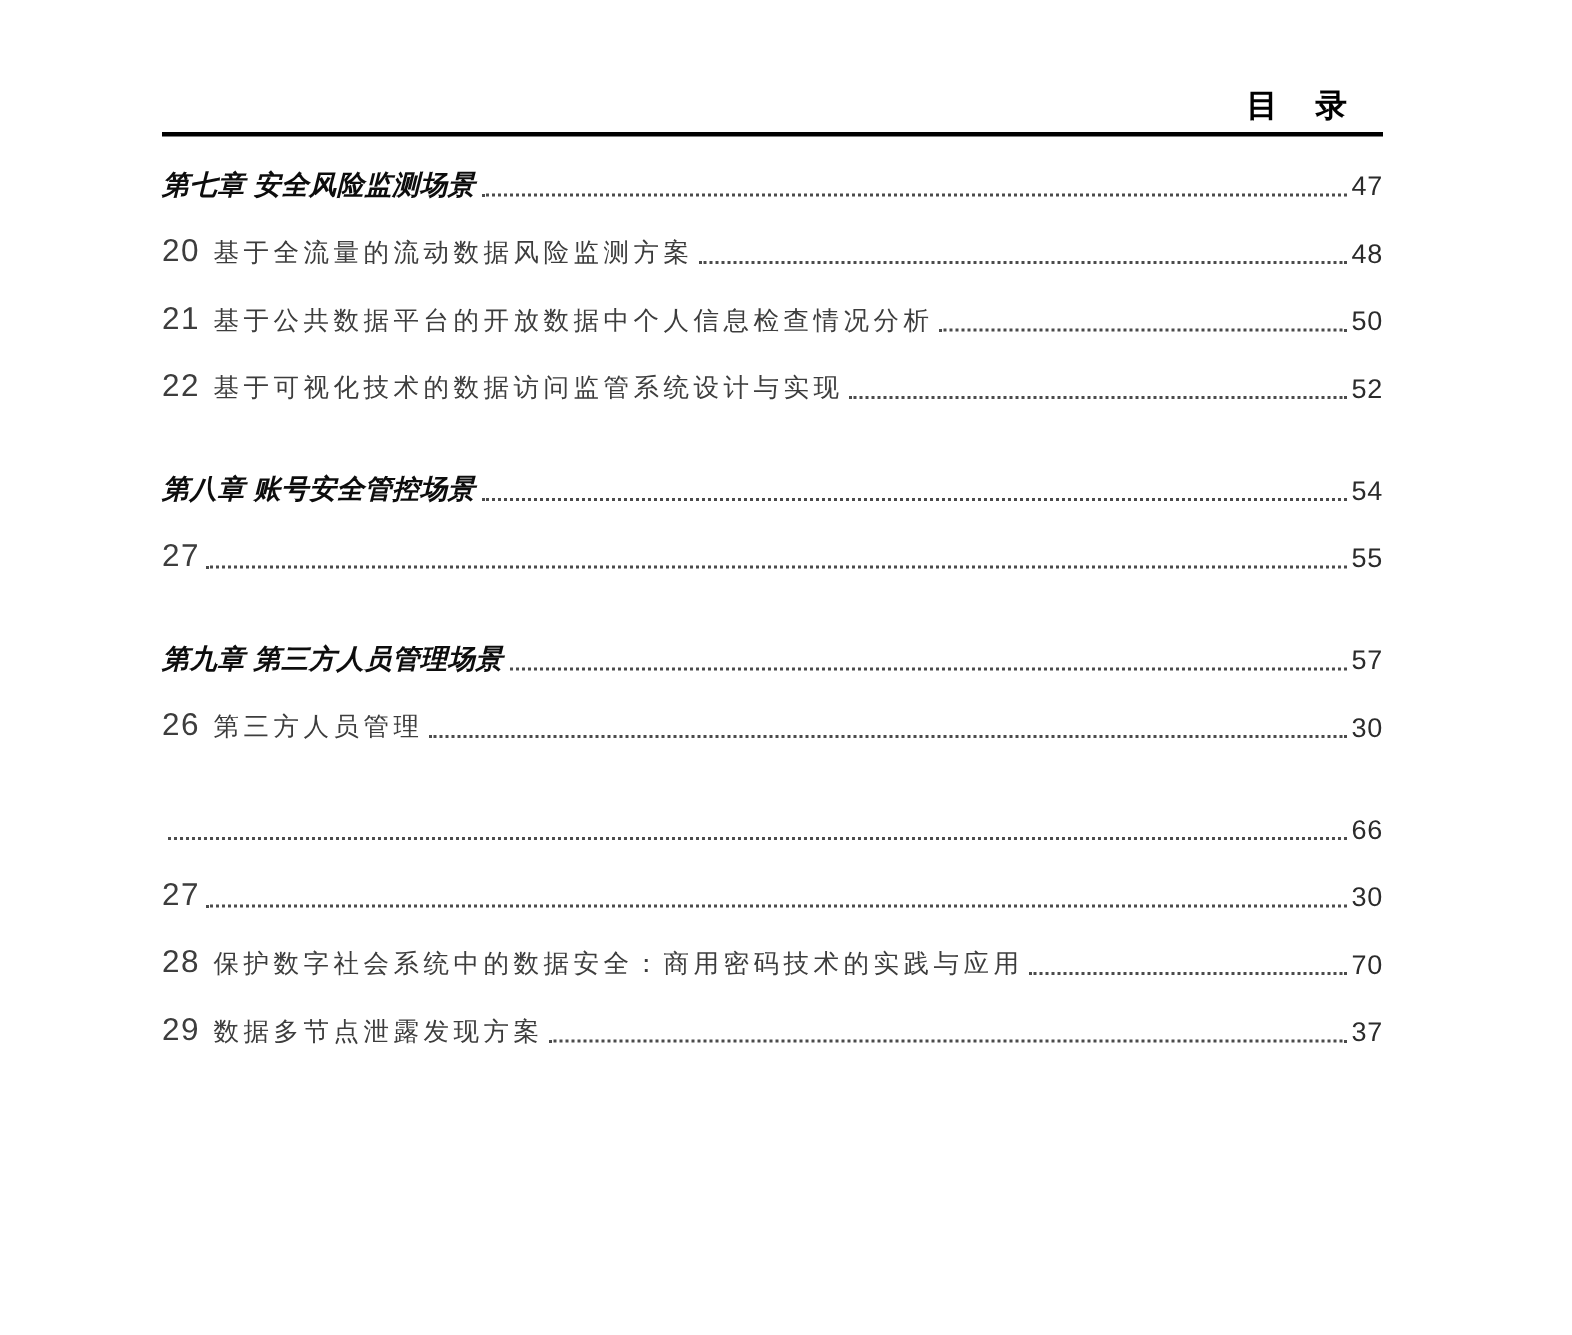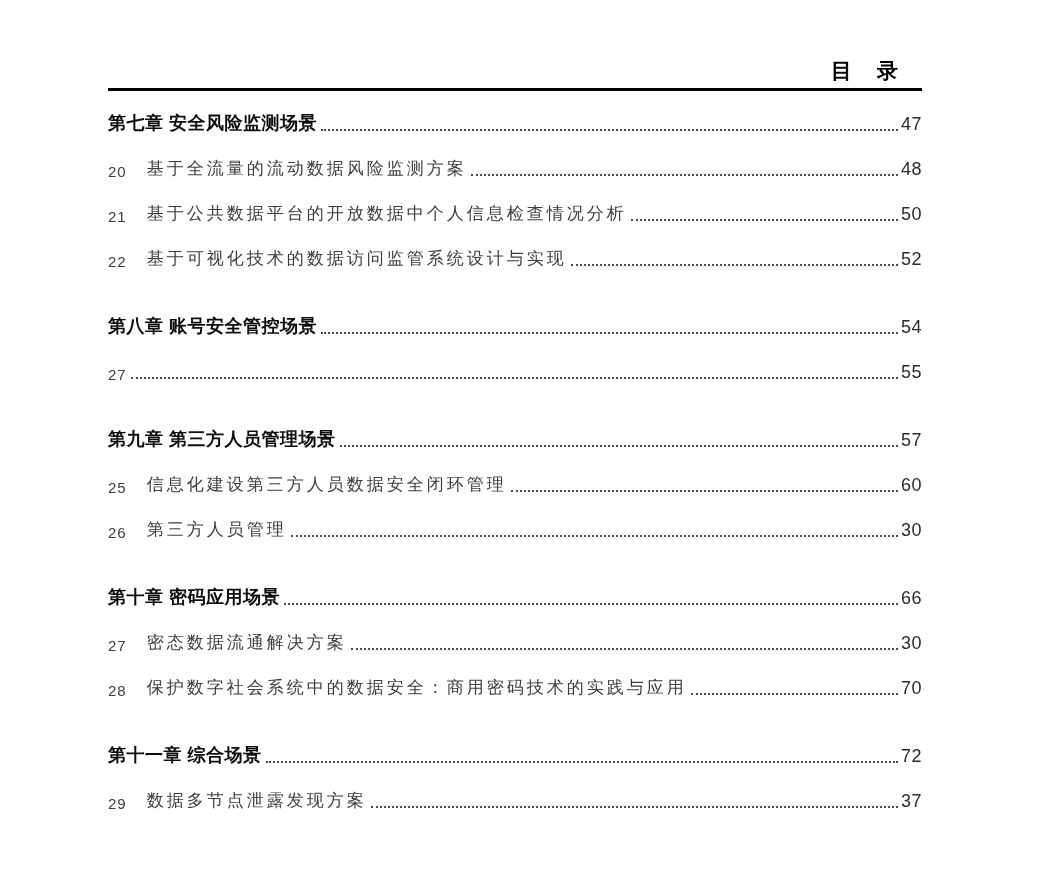--- a/index.html
+++ b/index.html
@@ -44,34 +44,35 @@
     margin-top:21px;
   }
   .row.chapter{margin-top:44px;}
   .rows .row:first-child{margin-top:20px;}
   .chapter-label{
     font-weight:bold;
     font-size:18px;
     color:var(--chapter-text);
     letter-spacing:0.5px;
     white-space:nowrap;
+    font-style:italic;
   }
   .entry-num{
-    font-size:15px;
+    font-size:21px;
     color:var(--entry-text);
     letter-spacing:1px;
     white-space:nowrap;
     text-align:center;
   }
   .entry-label{
     font-family:"Liberation Serif", serif;
     font-size:17px;
     color:var(--entry-text);
     letter-spacing:3px;
-    margin-left:20px;
+    margin-left:9px;
     white-space:nowrap;
   }
   .leader{
     flex:1;
     min-width:16px;
     border-bottom:2px dotted var(--leader-dots);
     margin:0 3px 4px 4px;
   }
   .pagenum{
     font-size:18px;
@@ -129,59 +130,46 @@
       <span class="pagenum">55</span>
     </div>
 
     <div class="row chapter">
       <span class="chapter-label">第九章 第三方人员管理场景</span>
       <span class="leader"></span>
       <span class="pagenum">57</span>
     </div>
 
 
-    <div class="row entry">
-      <span class="entry-num">25</span>
-      <span class="entry-label">信息化建设第三方人员数据安全闭环管理</span>
-      <span class="leader"></span>
-      <span class="pagenum">60</span>
-    </div>
 
     <div class="row entry">
       <span class="entry-num">26</span>
       <span class="entry-label">第三方人员管理</span>
       <span class="leader"></span>
       <span class="pagenum">30</span>
     </div>
 
     <div class="row chapter">
-      <span class="chapter-label">第十章 密码应用场景</span>
       <span class="leader"></span>
       <span class="pagenum">66</span>
     </div>
 
     <div class="row entry">
       <span class="entry-num">27</span>
-      <span class="entry-label">密态数据流通解决方案</span>
       <span class="leader"></span>
       <span class="pagenum">30</span>
     </div>
 
     <div class="row entry">
       <span class="entry-num">28</span>
       <span class="entry-label">保护数字社会系统中的数据安全：商用密码技术的实践与应用</span>
       <span class="leader"></span>
       <span class="pagenum">70</span>
     </div>
 
-    <div class="row chapter">
-      <span class="chapter-label">第十一章 综合场景</span>
-      <span class="leader"></span>
-      <span class="pagenum">72</span>
-    </div>
 
     <div class="row entry">
       <span class="entry-num">29</span>
       <span class="entry-label">数据多节点泄露发现方案</span>
       <span class="leader"></span>
       <span class="pagenum">37</span>
     </div>
 
   </div>
 </div>

